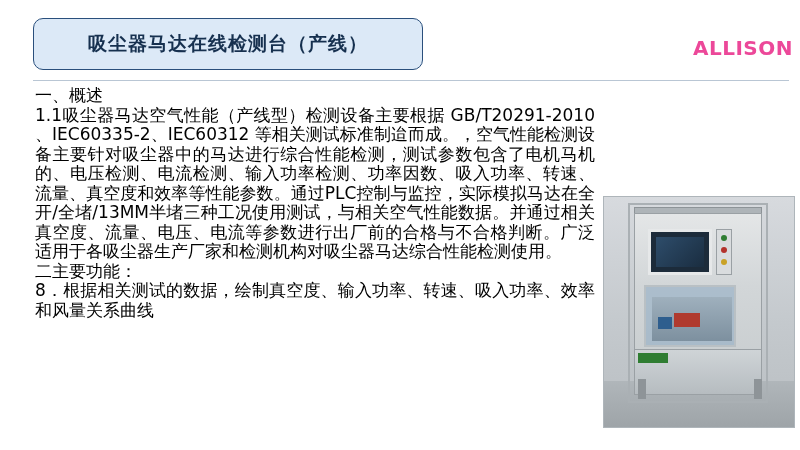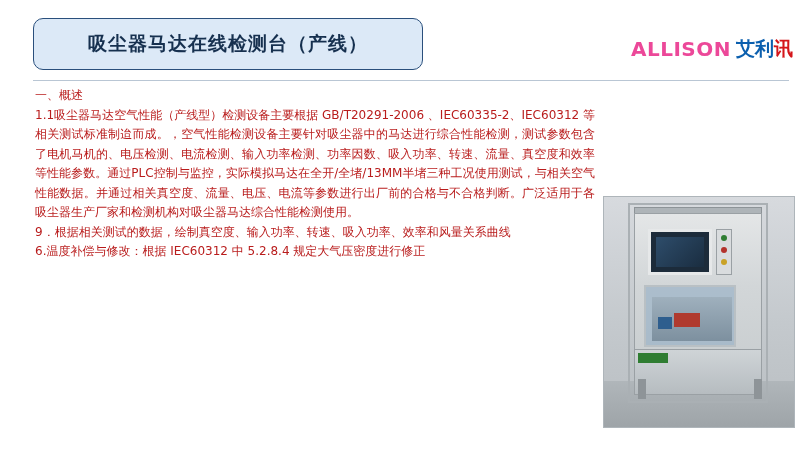--- a/index.html
+++ b/index.html
@@ -73,23 +73,23 @@
     width: 756px;
     height: 1px;
     background: #b9c6d4;
   }
   
   .body-text {
     position: absolute;
     left: 24px;
     top: 86px;
     width: 560px;
-    font-size: 12px;
+    font-size: 17px;
     line-height: 19.5px;
-    color: #b91c1c;
+    color: #000000;
     text-align: justify;
   }
   .body-text p {
     margin: 0;
   }
   .body-text p.indent {
     text-indent: 0;
   }
   
   .photo {
@@ -246,30 +246,29 @@
 <body>
 
 <div class="page">
 
   <div class="title-box">
     <div class="title-text">吸尘器马达在线检测台（产线）</div>
   </div>
 
   <div class="logo">
     <span class="logo-en">ALLISON</span>
-    <span class="logo-cn"><span>艾利</span><span class="red">讯</span></span>
   </div>
 
   <div class="divider"></div>
 
   <div class="body-text">
     <p>一、概述</p>
-    <p class="indent">1.1吸尘器马达空气性能（产线型）检测设备主要根据 GB/T20291-2006 、IEC60335-2、IEC60312 等相关测试标准制迨而成。，空气性能检测设备主要针对吸尘器中的马达进行综合性能检测，测试参数包含了电机马机的、电压检测、电流检测、输入功率检测、功率因数、吸入功率、转速、流量、真空度和效率等性能参数。通过PLC控制与监控，实际模拟马达在全开/全堵/13MM半堵三种工况使用测试，与相关空气性能数据。并通过相关真空度、流量、电压、电流等参数进行出厂前的合格与不合格判断。广泛适用于各吸尘器生产厂家和检测机构对吸尘器马达综合性能检测使用。</p>
-    <p>9．根据相关测试的数据，绘制真空度、输入功率、转速、吸入功率、效率和风量关系曲线</p>
-    <p>6.温度补偿与修改：根据 IEC60312 中 5.2.8.4 规定大气压密度进行修正</p>
+    <p class="indent">1.1吸尘器马达空气性能（产线型）检测设备主要根据 GB/T20291-2010 、IEC60335-2、IEC60312 等相关测试标准制迨而成。，空气性能检测设备主要针对吸尘器中的马达进行综合性能检测，测试参数包含了电机马机的、电压检测、电流检测、输入功率检测、功率因数、吸入功率、转速、流量、真空度和效率等性能参数。通过PLC控制与监控，实际模拟马达在全开/全堵/13MM半堵三种工况使用测试，与相关空气性能数据。并通过相关真空度、流量、电压、电流等参数进行出厂前的合格与不合格判断。广泛适用于各吸尘器生产厂家和检测机构对吸尘器马达综合性能检测使用。</p>
+    <p>二主要功能：</p>
+    <p>8．根据相关测试的数据，绘制真空度、输入功率、转速、吸入功率、效率和风量关系曲线</p>
   </div>
 
   <div class="photo">
     <div class="ph-bg"></div>
     <div class="ph-floor"></div>
     <div class="ph-frame"></div>
     <div class="ph-toppanel"></div>
     <div class="ph-cabinet"></div>
     <div class="ph-screen">
       <div class="ph-screen-in"></div>

